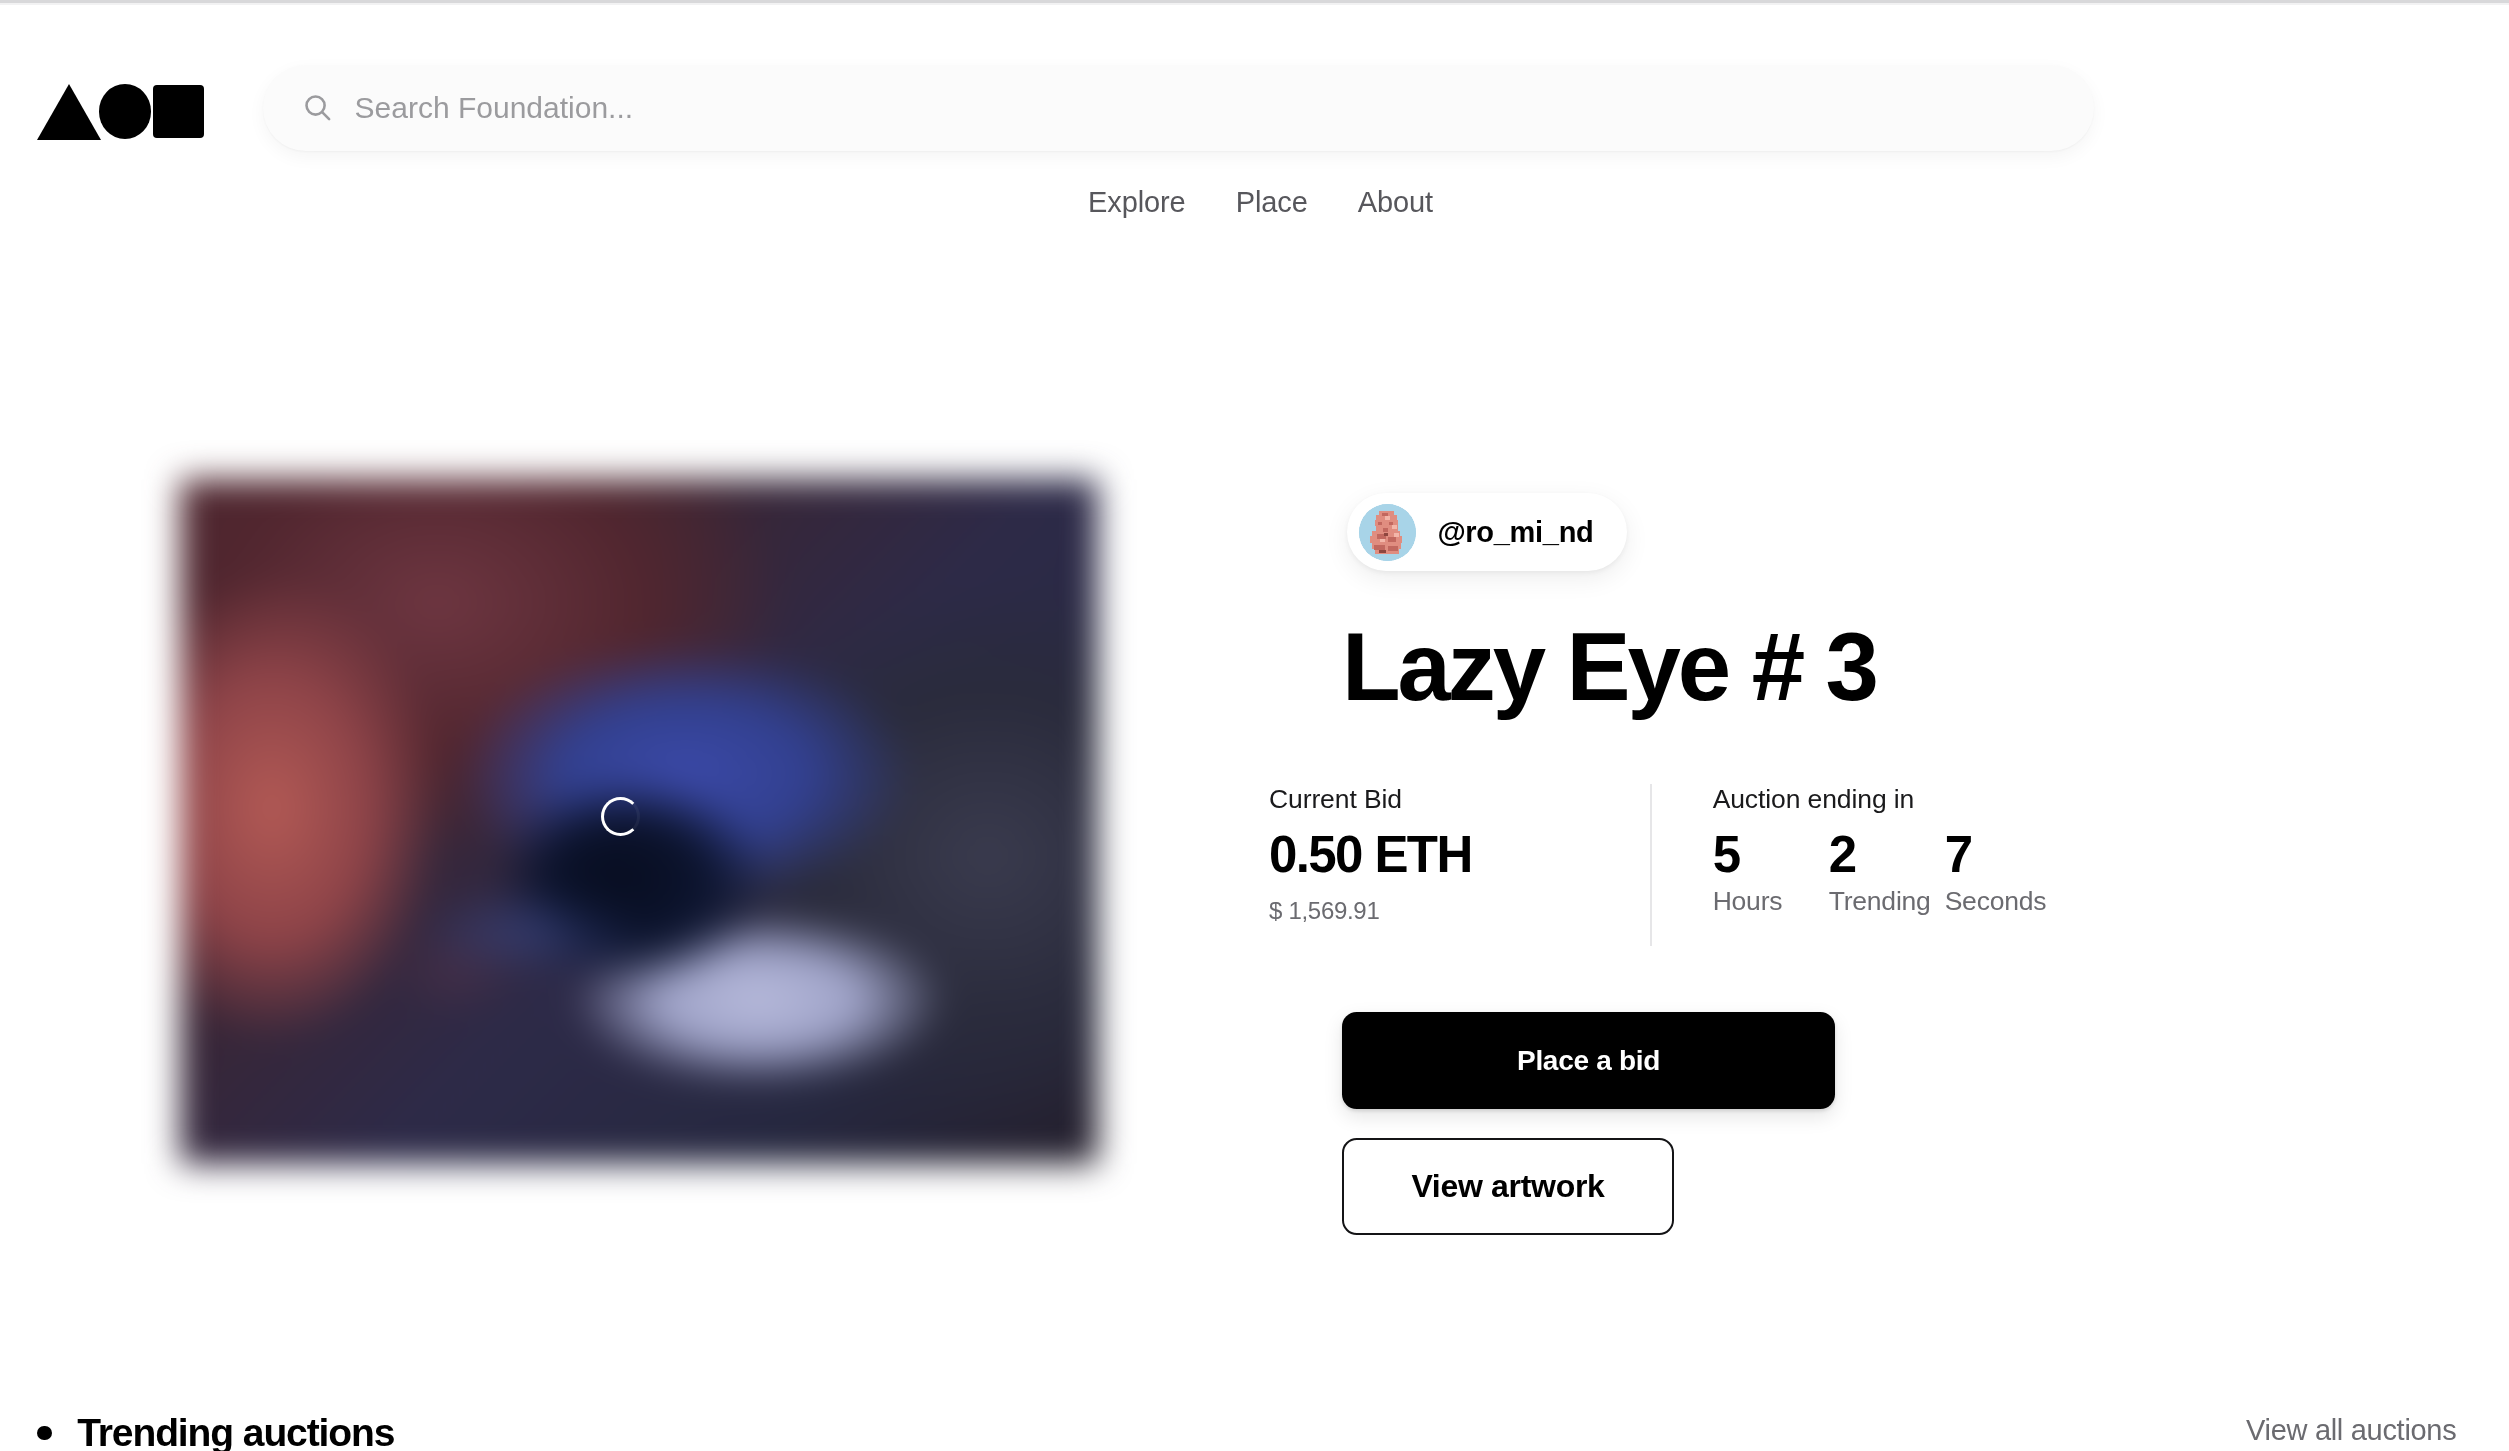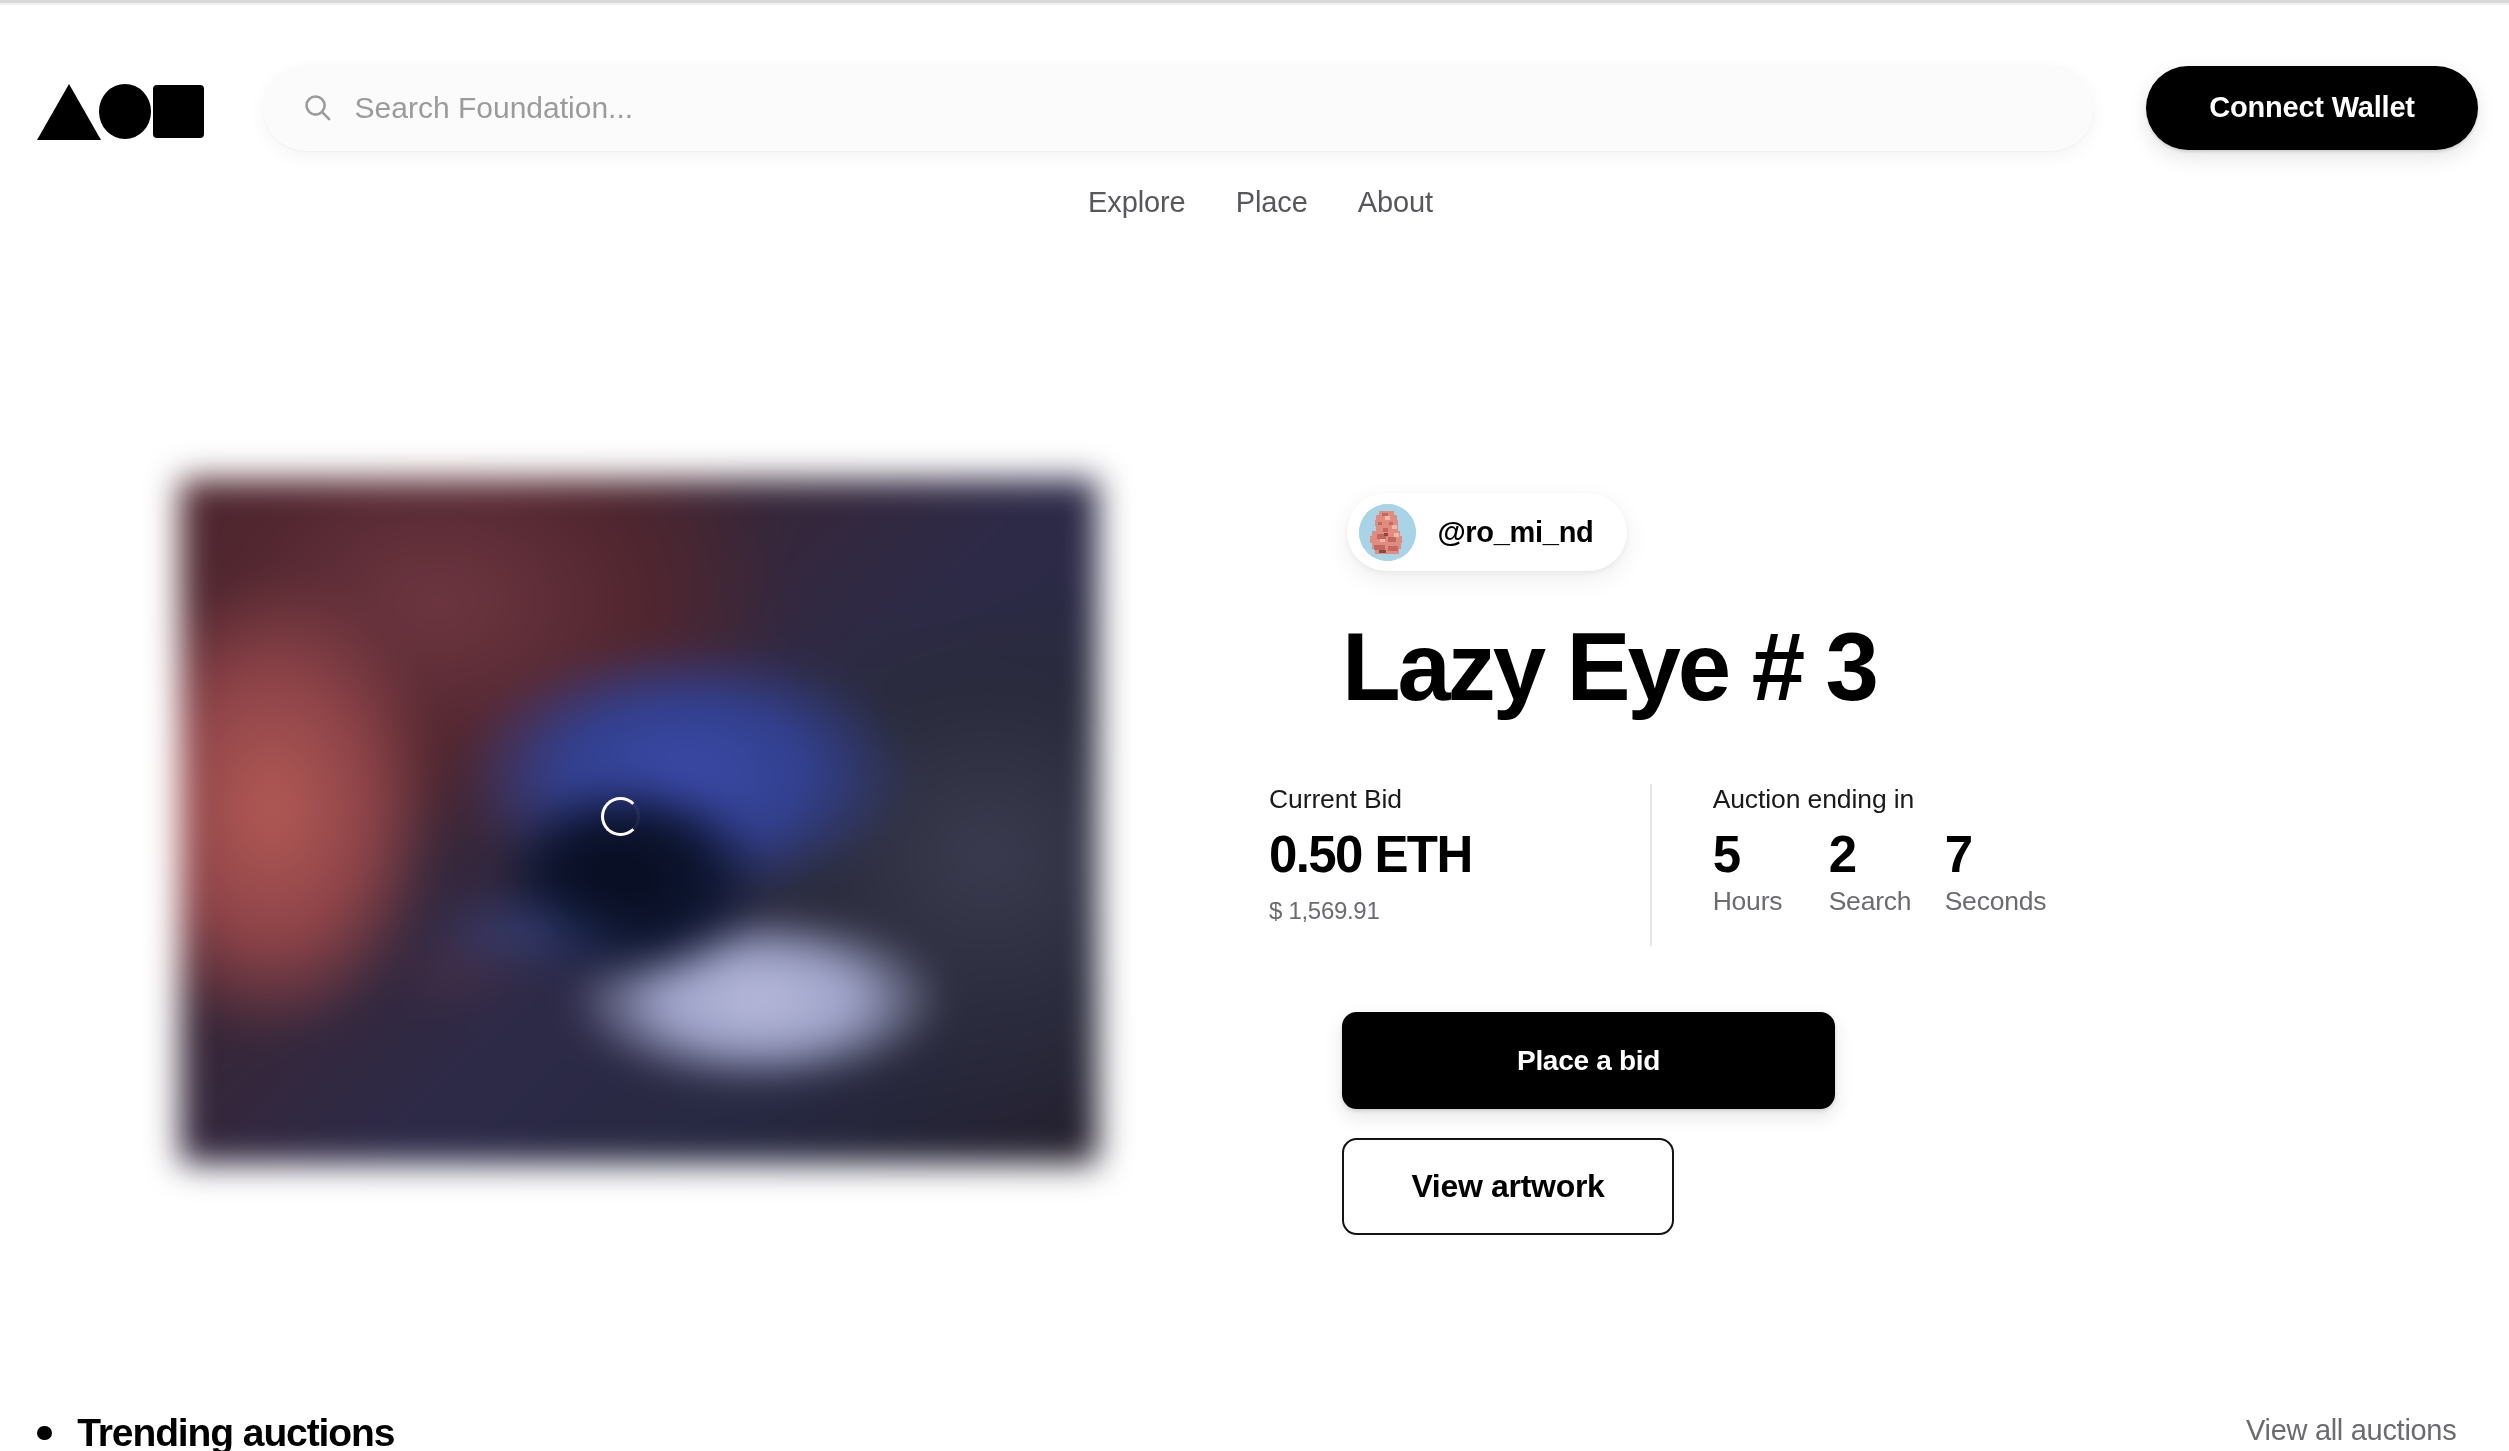--- a/index.html
+++ b/index.html
@@ -350,21 +350,20 @@
     <div class="search-wrap">
       <span class="search-icon">
         <svg viewBox="0 0 24 24" fill="none" stroke="currentColor" stroke-width="2" stroke-linecap="round" stroke-linejoin="round">
           <circle cx="10.5" cy="10.5" r="7"></circle>
           <line x1="15.6" y1="15.6" x2="21" y2="21"></line>
         </svg>
       </span>
       <input class="search-input" type="text" placeholder="Search Foundation..." style="">
     </div>
 
-    <button class="connect-btn">Connect Wallet</button>
   </div>
 
   <nav class="nav">
     <a href="#">Explore</a>
     <a href="#">Place</a>
     <a href="#">About</a>
   </nav>
 
   <div class="hero-art">
     <div class="hero-art-inner"></div>
@@ -424,21 +423,21 @@
 
     <div class="stat-block">
       <div class="stat-label">Auction ending in</div>
       <div class="countdown-units">
         <div class="cd-unit">
           <div class="cd-num">5</div>
           <div class="cd-lab">Hours</div>
         </div>
         <div class="cd-unit">
           <div class="cd-num">2</div>
-          <div class="cd-lab">Search</div>
+          <div class="cd-lab">Trending</div>
         </div>
         <div class="cd-unit">
           <div class="cd-num">7</div>
           <div class="cd-lab">Seconds</div>
         </div>
       </div>
     </div>
 
   </div>
 

